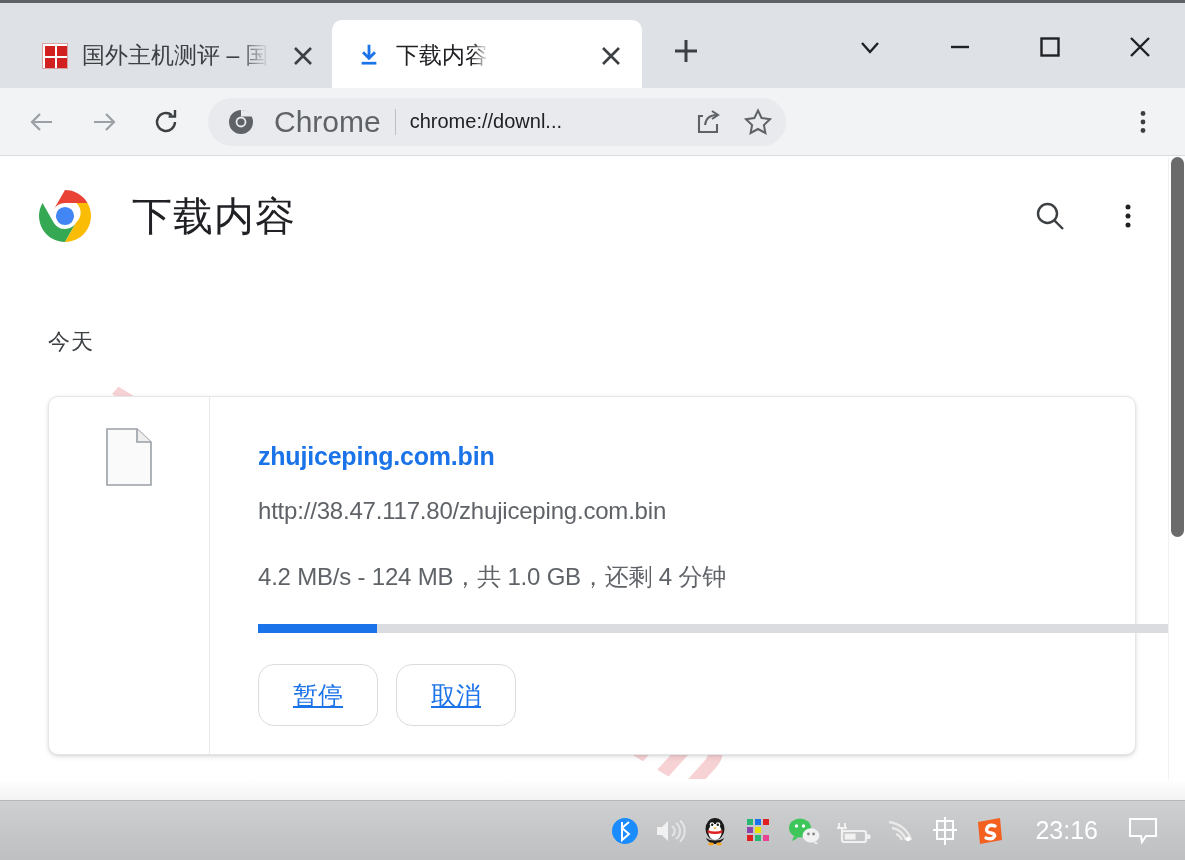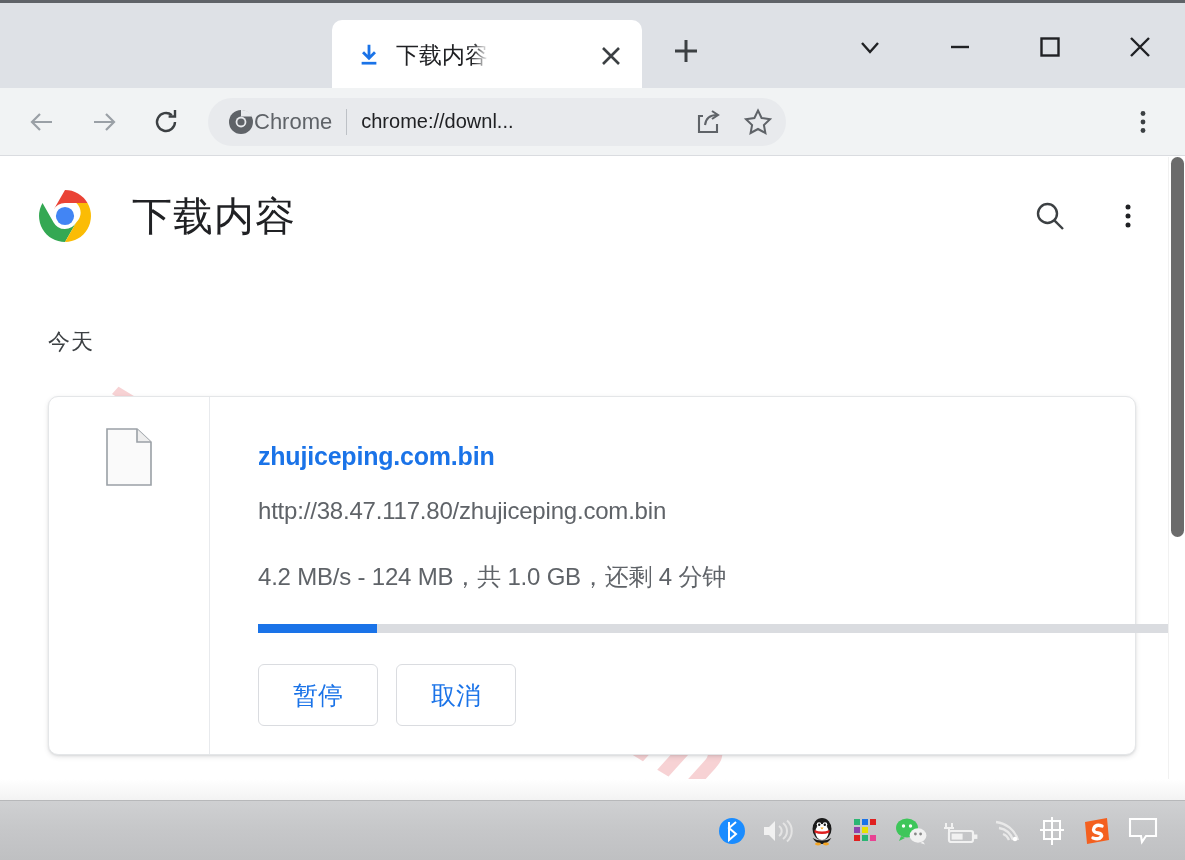--- a/index.html
+++ b/index.html
@@ -80,21 +80,21 @@
     display: flex; align-items: center; justify-content: center;
   }
   .nav-btn:first-child { margin-left: 14px; }
   .omnibox {
     margin-left: 14px; height: 48px; width: 578px;
     background: #e8eaed; border-radius: 24px;
     display: flex; align-items: center;
   }
   .omni-chrome-logo { margin-left: 20px; width: 26px; height: 26px; flex: 0 0 auto; }
   .omni-label {
-    margin-left: 0; font-size: 22px; color: #5f6368; white-space: nowrap;
+    margin-left: 20px; font-size: 30px; color: #5f6368; white-space: nowrap;
   }
   .omni-sep {
     margin: 0 14px; width: 1px; height: 26px; background: #bdc1c6; flex: 0 0 auto;
   }
   .omni-url {
     font-size: 20px; color: #202124; white-space: nowrap; overflow: hidden;
     flex: 1 1 auto;
   }
   .omni-action {
     width: 44px; height: 44px; margin-right: 6px;
@@ -171,24 +171,24 @@
     margin-top: 36px; font-size: 24px; color: #5f6368; letter-spacing: -.2px;
   }
   .progress-track {
     margin-top: 31px; height: 9px; width: 990px;
     background: #dadce0; border-radius: 0;
   }
   .progress-fill { height: 9px; background: #1a73e8; }
   .card-buttons { margin-top: 31px; display: flex; }
   .pill-btn {
     height: 62px; min-width: 120px; padding: 0 28px;
-    background: #ffffff; border: 1px solid #dadce0; border-radius: 6px;
+    background: #ffffff; border: 1px solid #dadce0; border-radius: 16px;
     color: #1a73e8; font-size: 25px; font-family: inherit;
     display: flex; align-items: center; justify-content: center;
-    margin-right: 18px; cursor: pointer;
+    margin-right: 18px; cursor: pointer; text-decoration: underline;
   }
 
   
   .scrollbar {
     position: absolute; right: 0; top: 157px; width: 17px; height: 643px;
     background: #ffffff; border-left: 1px solid #f1f1f1;
   }
   .scroll-thumb {
     position: absolute; left: 2px; top: 0; width: 13px; height: 380px;
     background: #6b6b6b; border-radius: 7px;
@@ -214,20 +214,31 @@
     display: flex; align-items: center; height: 60px;
   }
 </style>
 </head>
 <body>
 
 <div id="root">
 
   <div class="tabstrip">
 
+    <div class="tab inactive">
+      <div class="tab-favicon">
+        <div class="favicon-seal"></div>
+      </div>
+      <div class="tab-title">国外主机测评 – 国</div>
+      <div class="tab-close">
+        <svg width="22" height="22" viewBox="0 0 22 22">
+          <path d="M3 3 L19 19 M19 3 L3 19" stroke="#3c4043" stroke-width="2.6" fill="none"></path>
+        </svg>
+      </div>
+    </div>
 
     <div class="tab active">
       <svg class="dl-icon" viewBox="0 0 24 24">
         <path d="M12 3 v8.2 M7.4 9.4 L12 14 L16.6 9.4" stroke="#1a73e8" stroke-width="2.6" fill="none" stroke-linecap="square"></path>
         <rect x="5.2" y="17.4" width="13.6" height="2.5" fill="#1a73e8"></rect>
       </svg>
       <div class="tab-title">下载内容</div>
       <div class="tab-close">
         <svg width="22" height="22" viewBox="0 0 22 22">
           <path d="M3 3 L19 19 M19 3 L3 19" stroke="#3c4043" stroke-width="2.6" fill="none"></path>
@@ -462,20 +473,21 @@
       </svg>
     </div>
 
     <div class="tray-item">
       <svg width="32" height="32" viewBox="0 0 32 32">
         <path d="M4 7 L26 3 L28 25 L6 29 Z" fill="#f4601f"></path>
         <path d="M21 11 q-6 -2 -8 2 q-2 4 4 5 q5 1 3 4 q-2 3 -8 1" stroke="#ffffff" stroke-width="3.4" fill="none" stroke-linecap="round"></path>
       </svg>
     </div>
 
+    <div class="tray-clock">23:16</div>
 
     <div class="tray-item" style="padding-right:26px">
       <svg width="32" height="30" viewBox="0 0 32 30">
         <path d="M3 3 H29 V20 H19 L15 26 L14 20 H3 Z" fill="none" stroke="#ffffff" stroke-width="2.1"></path>
       </svg>
     </div>
   </div>
 
 </div>
 

